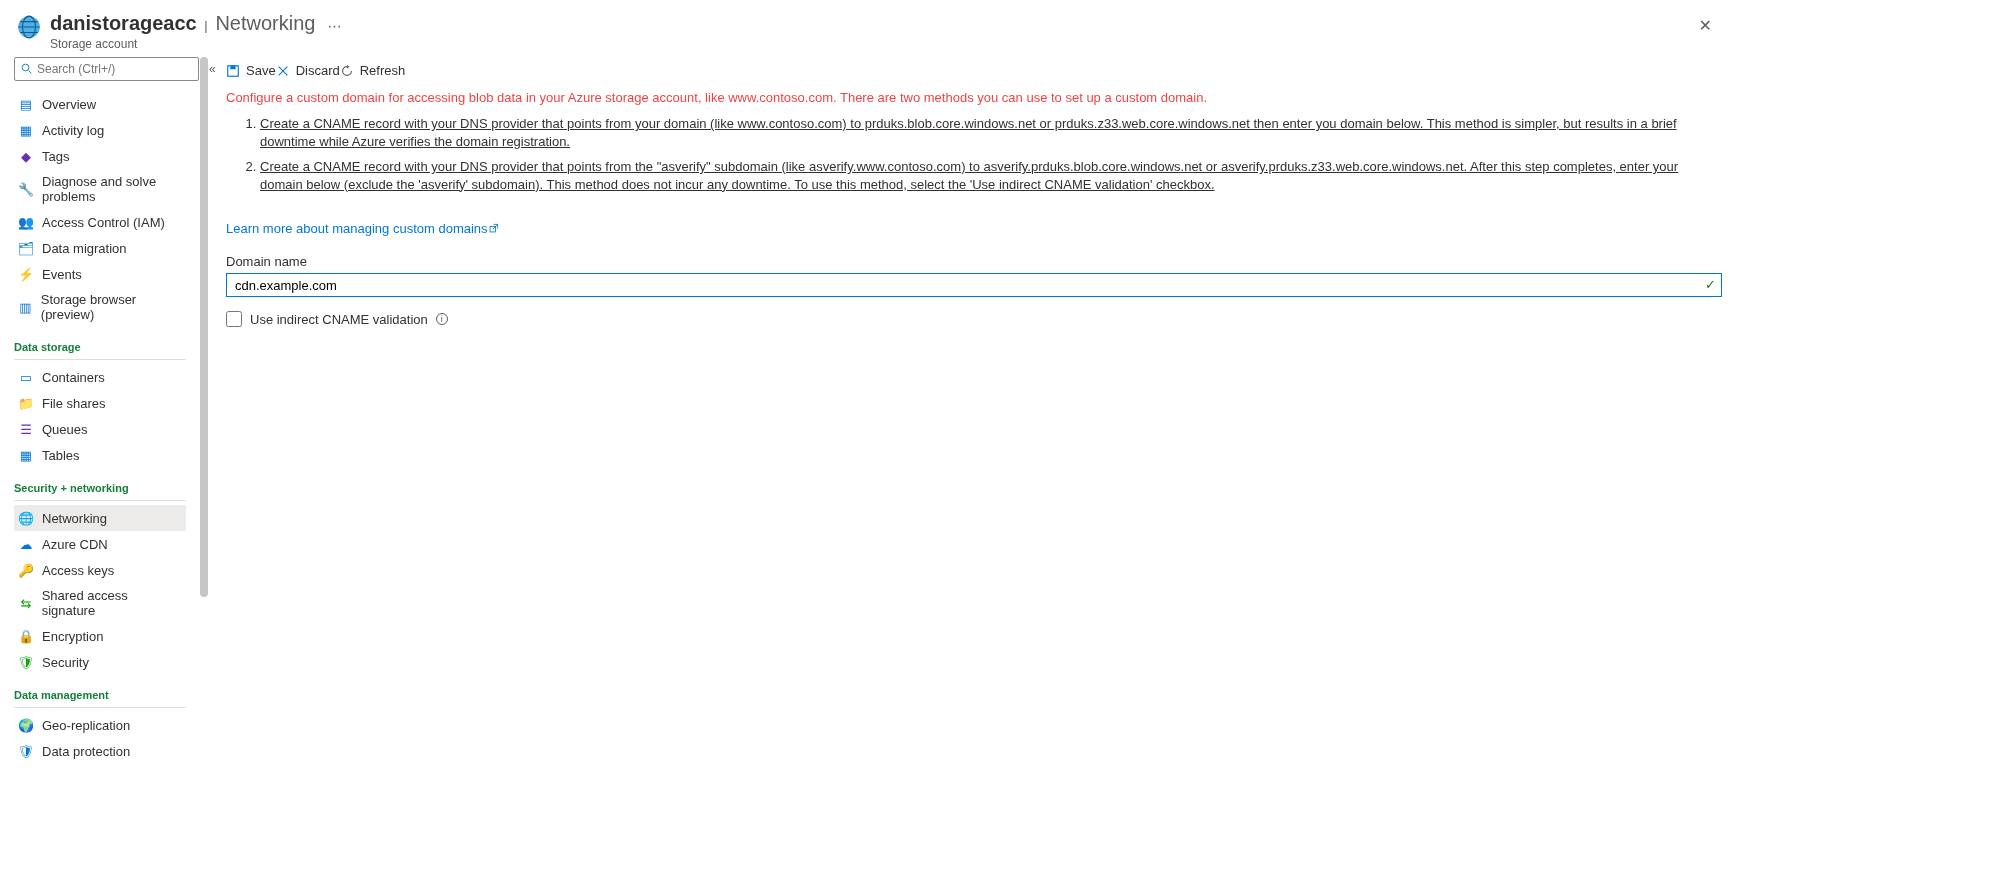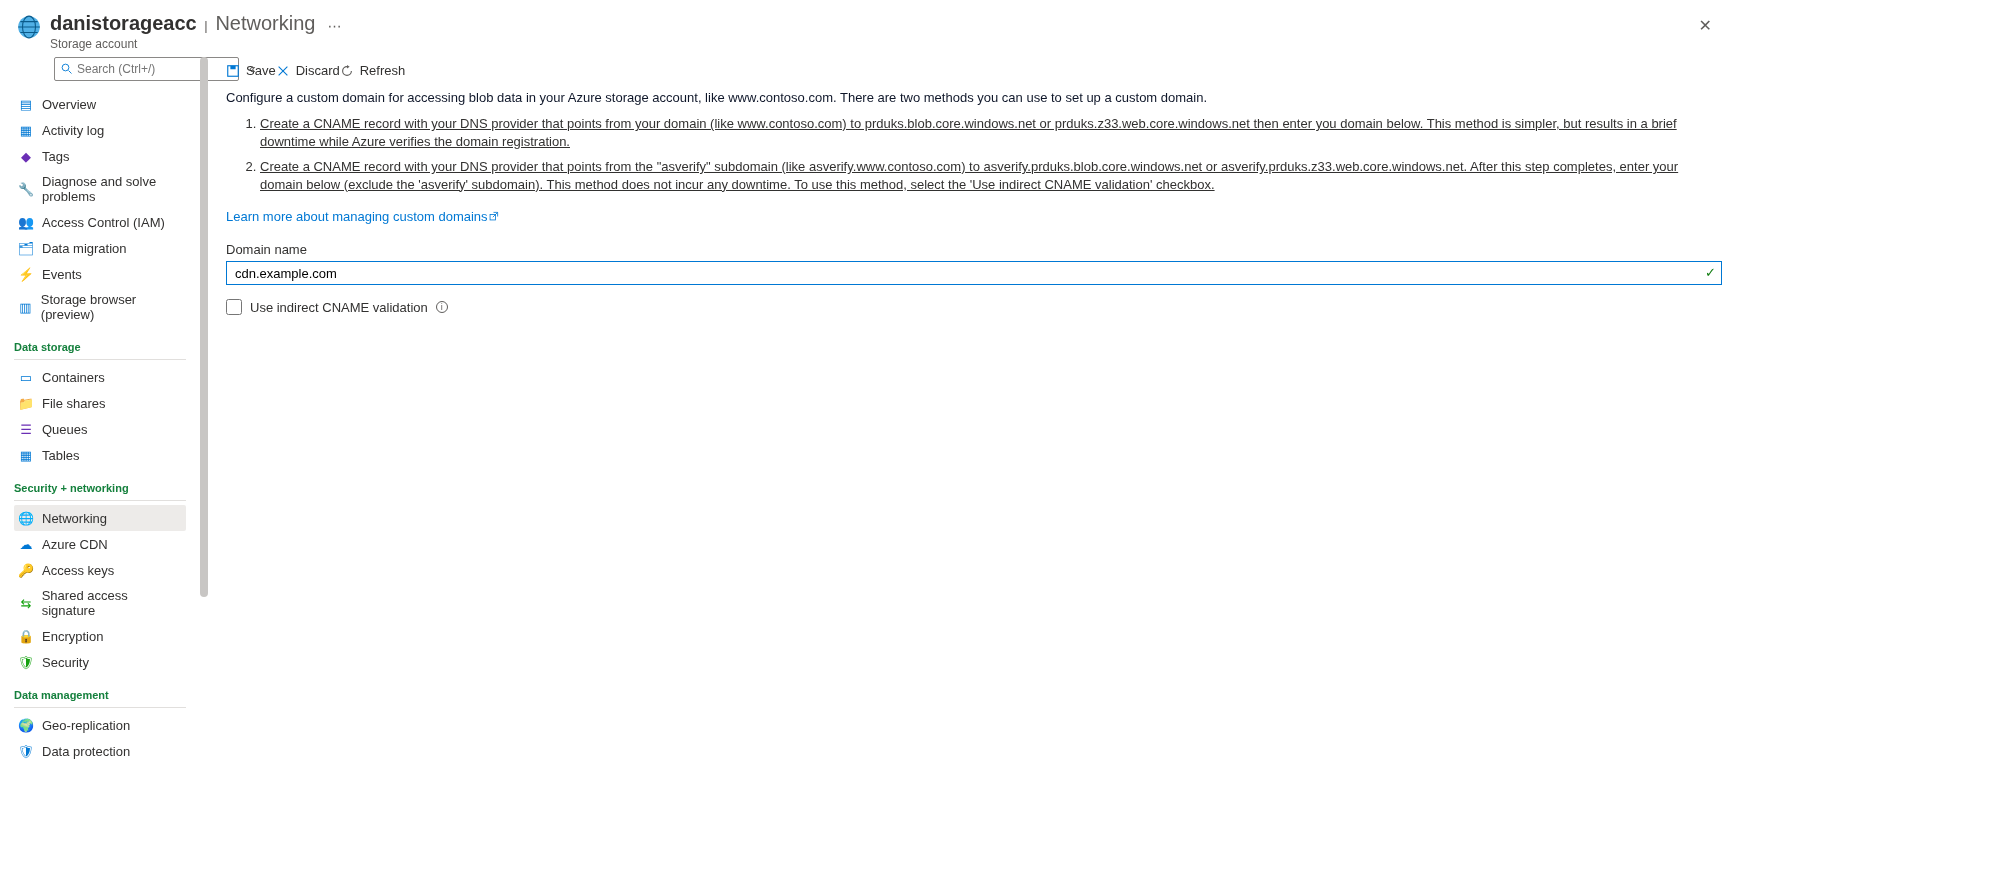--- a/index.html
+++ b/index.html
@@ -8,44 +8,44 @@
   .header { display: flex; align-items: flex-start; padding: 12px 16px 6px; }
   .header-icon { width: 26px; height: 26px; margin-right: 8px; margin-top: 2px; flex-shrink: 0; }
   .header-title { font-size: 20px; font-weight: 600; color: #323130; }
   .header-sep { font-weight: 400; color: #605e5c; padding: 0 4px; }
   .header-section { font-size: 20px; font-weight: 400; color: #605e5c; }
   .header-sub { font-size: 12px; color: #605e5c; margin-top: 2px; }
   .header-more { margin-left: 12px; color: #605e5c; font-size: 14px; padding-top: 6px; cursor: pointer; }
   .close-btn { margin-left: auto; margin-right: 4px; cursor: pointer; color: #605e5c; font-size: 16px; padding: 4px 8px; }
   .body { display: flex; flex: 1; overflow: hidden; }
   .sidebar { width: 200px; padding: 0 14px; flex-shrink: 0; }
-  .search-row { display: flex; align-items: center; margin-bottom: 10px; margin-left: 40px; }
+  .search-row { display: flex; align-items: center; margin-bottom: 10px; }
   .search { flex: 1; display: flex; align-items: center; border: 1px solid #8a8886; border-radius: 2px; height: 24px; padding: 0 6px; }
   .search svg { width: 12px; height: 12px; margin-right: 4px; }
   .search input { border: none; outline: none; font-size: 12px; flex: 1; background: transparent; }
   .collapse-toggle { color: #605e5c; font-size: 12px; padding: 0 0 0 10px; cursor: pointer; }
   .nav-section-label { font-size: 11px; font-weight: 600; color: #15803d; padding: 14px 0 4px; border-bottom: 0; }
   .nav-divider { border: none; border-bottom: 1px solid #e1dfdd; margin: 2px 0 4px; }
   .nav-item { display: flex; align-items: center; gap: 8px; padding: 5px 4px; font-size: 13px; color: #323130; cursor: pointer; border-radius: 2px; }
   .nav-item.active { background: #edebe9; }
   .nav-icon { width: 16px; height: 16px; display: inline-flex; align-items: center; justify-content: center; font-size: 13px; }
   .scroll-area { position: relative; flex: 1; display: flex; }
   .scroll-bar { width: 8px; background: transparent; flex-shrink: 0; position: relative; }
   .scroll-thumb { position: absolute; top: 0; width: 8px; background: #c8c6c4; border-radius: 4px; height: 540px; }
   .content { flex: 1; padding: 0 18px; }
   .tabs { display: flex; gap: 28px; border-bottom: 0; padding-top: 10px; margin-bottom: 8px; }
   .tab { font-size: 14px; color: #323130; padding: 6px 0; cursor: pointer; }
   .tab.active { color: #323130; font-weight: 600; border-bottom: 2px solid #0078d4; }
   .toolbar { display: flex; align-items: center; padding: 6px 0 12px; }
   .tool-btn { display: flex; align-items: center; gap: 6px; font-size: 13px; color: #323130; cursor: pointer; }
   .tool-btn svg { width: 14px; height: 14px; }
-  .desc { font-size: 13px; color: #0f172a; margin-bottom: 10px; }
+  .desc { font-size: 13px; color: #ef4444; margin-bottom: 10px; }
   ol.steps { padding-left: 34px; font-size: 13px; color: #323130; }
   ol.steps li { margin-bottom: 8px; line-height: 1.35; text-decoration: underline; }
-  .learn-link { color: #0078d4; font-size: 13px; text-decoration: none; display: inline-flex; align-items: center; gap: 0; margin: 8px 0 18px; cursor: pointer; }
+  .learn-link { color: #0078d4; font-size: 13px; text-decoration: none; display: inline-flex; align-items: center; gap: 0; margin: 20px 0 18px; cursor: pointer; }
   .form-label { font-size: 13px; color: #323130; margin-bottom: 4px; }
   .form-input-wrap { position: relative; }
   .form-input { width: 100%; border: 1px solid #0078d4; height: 24px; padding: 0 24px 0 8px; font-size: 13px; outline: none; border-radius: 0; }
   .input-suffix { position: absolute; right: 6px; top: 4px; color: #107c10; font-size: 13px; }
   .chk-row { display: flex; align-items: center; gap: 8px; margin-top: 14px; font-size: 13px; }
   .chk-row input[type=checkbox] { width: 16px; height: 16px; border: 1px solid #323130; }
   .info-icon { width: 12px; height: 12px; border: 1px solid #605e5c; border-radius: 50%; display: inline-flex; align-items: center; justify-content: center; font-size: 9px; color: #605e5c; cursor: pointer; }
 </style>
 </head>
 <body>

